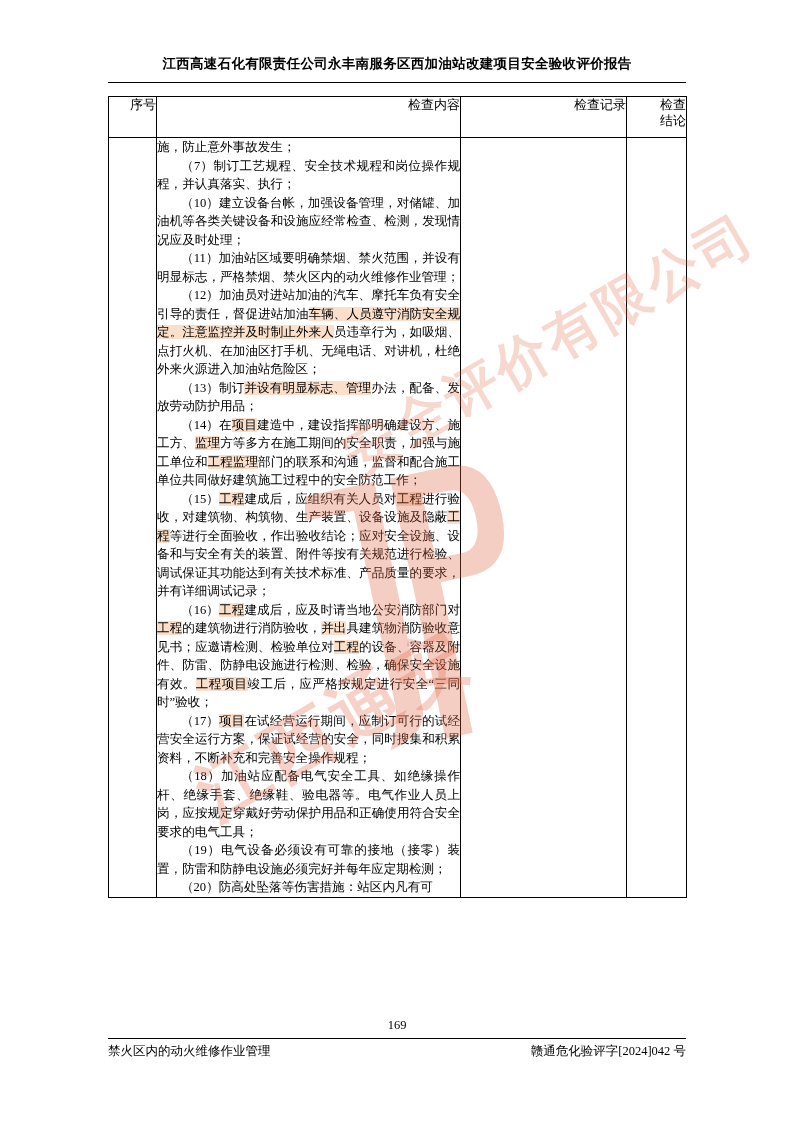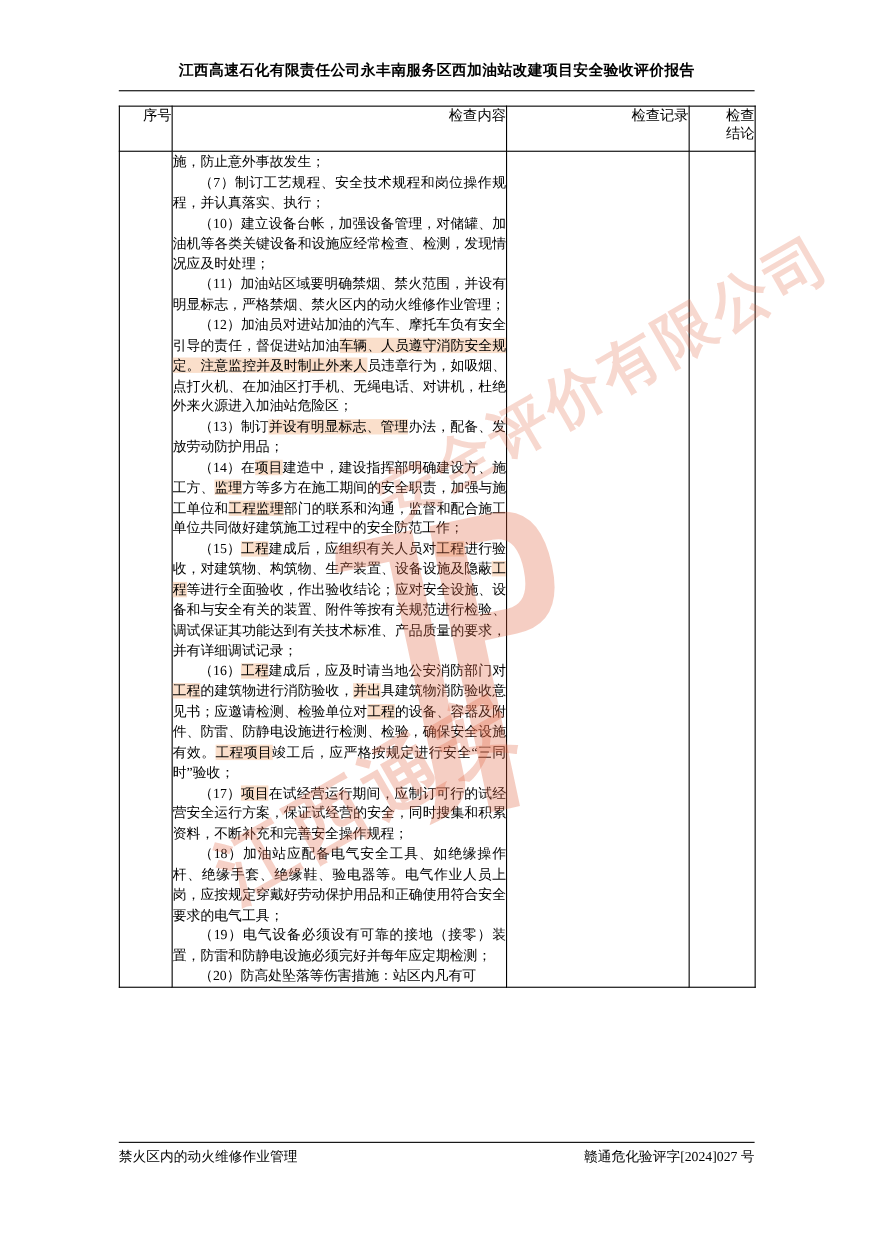--- a/index.html
+++ b/index.html
@@ -225,19 +225,20 @@
             <p class="ind">（19）电气设备必须设有可靠的接地（接零）装置，防雷和防静电设施必须完好并每年应定期检测；</p>
             <p class="ind">（20）防高处坠落等伤害措施：站区内凡有可</p>
           </td>
           <td class="cell-record"></td>
           <td class="cell-concl"></td>
         </tr>
       </tbody>
     </table>
   </div>
 
+  <div class="page-number">169</div>
   <div class="footer-rule"></div>
   <div class="footer-row">
     <span>禁火区内的动火维修作业管理</span>
-    <span>赣通危化验评字[2024]027 号</span>
+    <span>赣通危化验评字[2024]042 号</span>
   </div>
 
 </div>
 
 </body></html>

